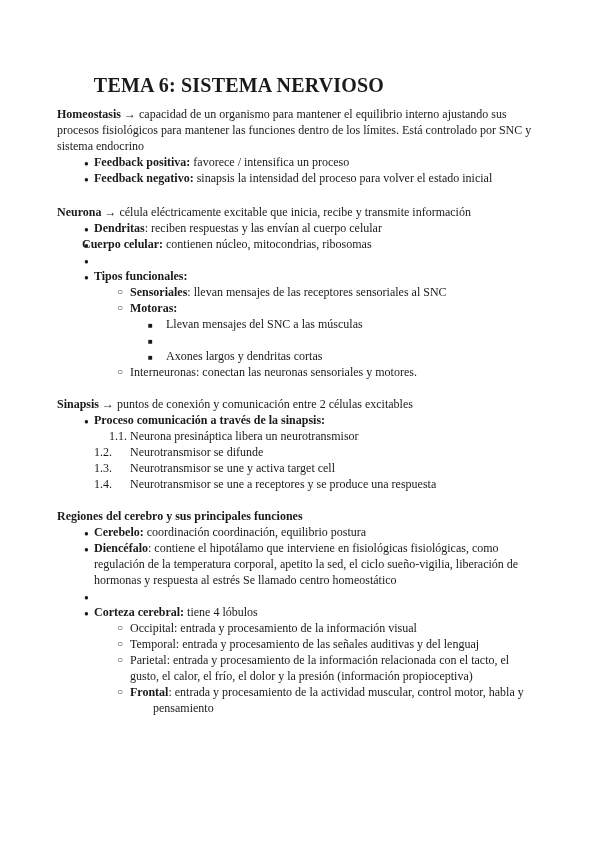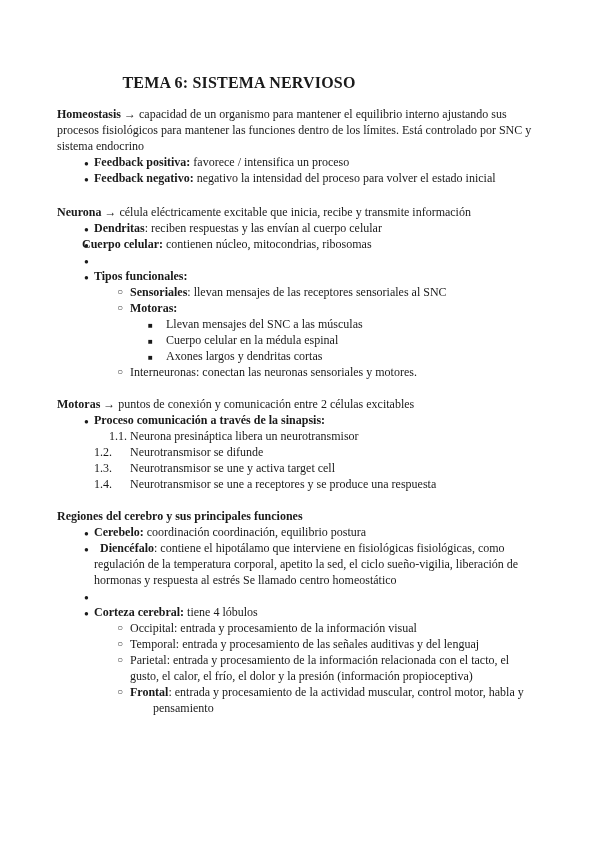--- a/index.html
+++ b/index.html
@@ -1,20 +1,20 @@
 <!DOCTYPE html>
 <html><head>
 <meta charset="utf-8">
 <style>
   html, body { margin: 0; padding: 0; background: #ffffff; }
   body { width: 600px; height: 848px; position: relative; overflow: hidden;
          font-family: "Liberation Serif", "DejaVu Serif", serif; color: #1a1a1a; font-size: 12px; }
   .page { position: absolute; left: 0; top: 0; width: 600px; height: 848px; }
   .title { position: absolute; top: 74px; left: 0; width: 478px; text-align: center;
-           font-size: 16px; font-weight: bold; letter-spacing: 0.2px; }
+           font-size: 20px; font-weight: bold; letter-spacing: 0.2px; }
   .line { position: absolute; white-space: nowrap; line-height: 16px; font-size: 12px; }
   .just { white-space: normal; text-align: justify; text-align-last: left; }
   b { font-weight: bold; }
   .mark { position: absolute; line-height: 16px; font-size: 12px; }
   .disc { font-size: 8px; }
   .circ { font-size: 10px; color: #444; }
   .sq { font-size: 8px; }
 </style>
 </head>
 <body>
@@ -23,68 +23,67 @@
 
   <div class="title">TEMA 6: SISTEMA NERVIOSO</div>
 
   <div class="line just" style="top:106px;left:57px;width:486px;"><b>Homeostasis</b> <span>→</span> <span>capacidad de un organismo para mantener el equilibrio interno ajustando sus</span></div>
   <div class="line" style="top:122px;left:57px;">procesos fisiológicos para mantener las funciones dentro de los límites. Está controlado por SNC y</div>
   <div class="line" style="top:138px;left:57px;">sistema endocrino</div>
 
   <span class="mark disc" style="top:156px;left:84px;">●</span>
   <div class="line" style="top:154px;left:94px;"><b>Feedback positiva:</b><span> favorece / intensifica un proceso</span></div>
   <span class="mark disc" style="top:172px;left:84px;">●</span>
-  <div class="line" style="top:170px;left:94px;"><b>Feedback negativo:</b><span> negativo la intensidad del proceso para volver el estado inicial</span></div>
+  <div class="line" style="top:170px;left:94px;"><b>Feedback negativo:</b><span> sinapsis la intensidad del proceso para volver el estado inicial</span></div>
 
   <div class="line" style="top:204px;left:57px;"><b>Neurona</b> <span>→</span><span> célula eléctricamente excitable que inicia, recibe y transmite información</span></div>
 
   <span class="mark disc" style="top:222px;left:84px;">●</span>
   <div class="line" style="top:220px;left:94px;"><b>Dendritas</b><span>: reciben respuestas y las envían al cuerpo celular</span></div>
   <span class="mark disc" style="top:238px;left:84px;">●</span>
   <div class="line" style="top:236px;left:82px;"><b>Cuerpo celular:</b><span> contienen núcleo, mitocondrias, ribosomas</span></div>
   <span class="mark disc" style="top:254px;left:84px;">●</span>
   <span class="mark disc" style="top:270px;left:84px;">●</span>
   <div class="line" style="top:268px;left:94px;"><b>Tipos funcionales:</b></div>
 
   <span class="mark circ" style="top:284px;left:117px;">○</span>
   <div class="line" style="top:284px;left:130px;"><b>Sensoriales</b><span>: llevan mensajes de las receptores sensoriales al SNC</span></div>
   <span class="mark circ" style="top:300px;left:117px;">○</span>
   <div class="line" style="top:300px;left:130px;"><b>Motoras:</b></div>
 
   <span class="mark sq" style="top:318px;left:148px;">■</span>
   <div class="line" style="top:316px;left:166px;">Llevan mensajes del SNC a las músculas</div>
   <span class="mark sq" style="top:334px;left:148px;">■</span>
-  <div class="line" style="top:332px;left:166px;">Cuerpo celular en la médula espinal</div>
   <span class="mark sq" style="top:350px;left:148px;">■</span>
   <div class="line" style="top:348px;left:166px;">Axones largos y dendritas cortas</div>
 
   <span class="mark circ" style="top:364px;left:117px;">○</span>
   <div class="line" style="top:364px;left:130px;">Interneuronas: conectan las neuronas sensoriales y motores.</div>
 
-  <div class="line" style="top:396px;left:57px;"><b>Motoras</b> <span>→</span><span> puntos de conexión y comunicación entre 2 células excitables</span></div>
+  <div class="line" style="top:396px;left:57px;"><b>Sinapsis</b> <span>→</span><span> puntos de conexión y comunicación entre 2 células excitables</span></div>
 
   <span class="mark disc" style="top:414px;left:84px;">●</span>
   <div class="line" style="top:412px;left:94px;"><b>Proceso comunicación a través de la sinapsis:</b></div>
 
   <div class="line" style="top:428px;left:109px;">1.1.</div>
   <div class="line" style="top:428px;left:130px;">Neurona presináptica libera un neurotransmisor</div>
   <div class="line" style="top:444px;left:94px;">1.2.</div>
   <div class="line" style="top:444px;left:130px;">Neurotransmisor se difunde</div>
   <div class="line" style="top:460px;left:94px;">1.3.</div>
   <div class="line" style="top:460px;left:130px;">Neurotransmisor se une y activa target cell</div>
   <div class="line" style="top:476px;left:94px;">1.4.</div>
   <div class="line" style="top:476px;left:130px;">Neurotransmisor se une a receptores y se produce una respuesta</div>
 
   <div class="line" style="top:508px;left:57px;"><b>Regiones del cerebro y sus principales funciones</b></div>
 
   <span class="mark disc" style="top:526px;left:84px;">●</span>
   <div class="line" style="top:524px;left:94px;"><b>Cerebelo:</b><span> coordinación coordinación, equilibrio postura</span></div>
 
   <span class="mark disc" style="top:542px;left:84px;">●</span>
-  <div class="line just" style="top:540px;left:94px;width:449px;margin-left:6px;"><b>Diencéfalo</b><span>: contiene el hipotálamo que interviene en fisiológicas fisiológicas, como</span></div>
+  <div class="line just" style="top:540px;left:94px;width:449px;"><b>Diencéfalo</b><span>: contiene el hipotálamo que interviene en fisiológicas fisiológicas, como</span></div>
   <div class="line" style="top:556px;left:94px;">regulación de la temperatura corporal, apetito la sed, el ciclo sueño-vigilia, liberación de</div>
   <div class="line" style="top:572px;left:94px;">hormonas y respuesta al estrés Se llamado centro homeostático</div>
 
   <span class="mark disc" style="top:590px;left:84px;">●</span>
 
   <span class="mark disc" style="top:606px;left:84px;">●</span>
   <div class="line" style="top:604px;left:94px;"><b>Corteza cerebral:</b><span> tiene 4 lóbulos</span></div>
 
   <span class="mark circ" style="top:620px;left:117px;">○</span>
   <div class="line" style="top:620px;left:130px;">Occipital: entrada y procesamiento de la información visual</div>

